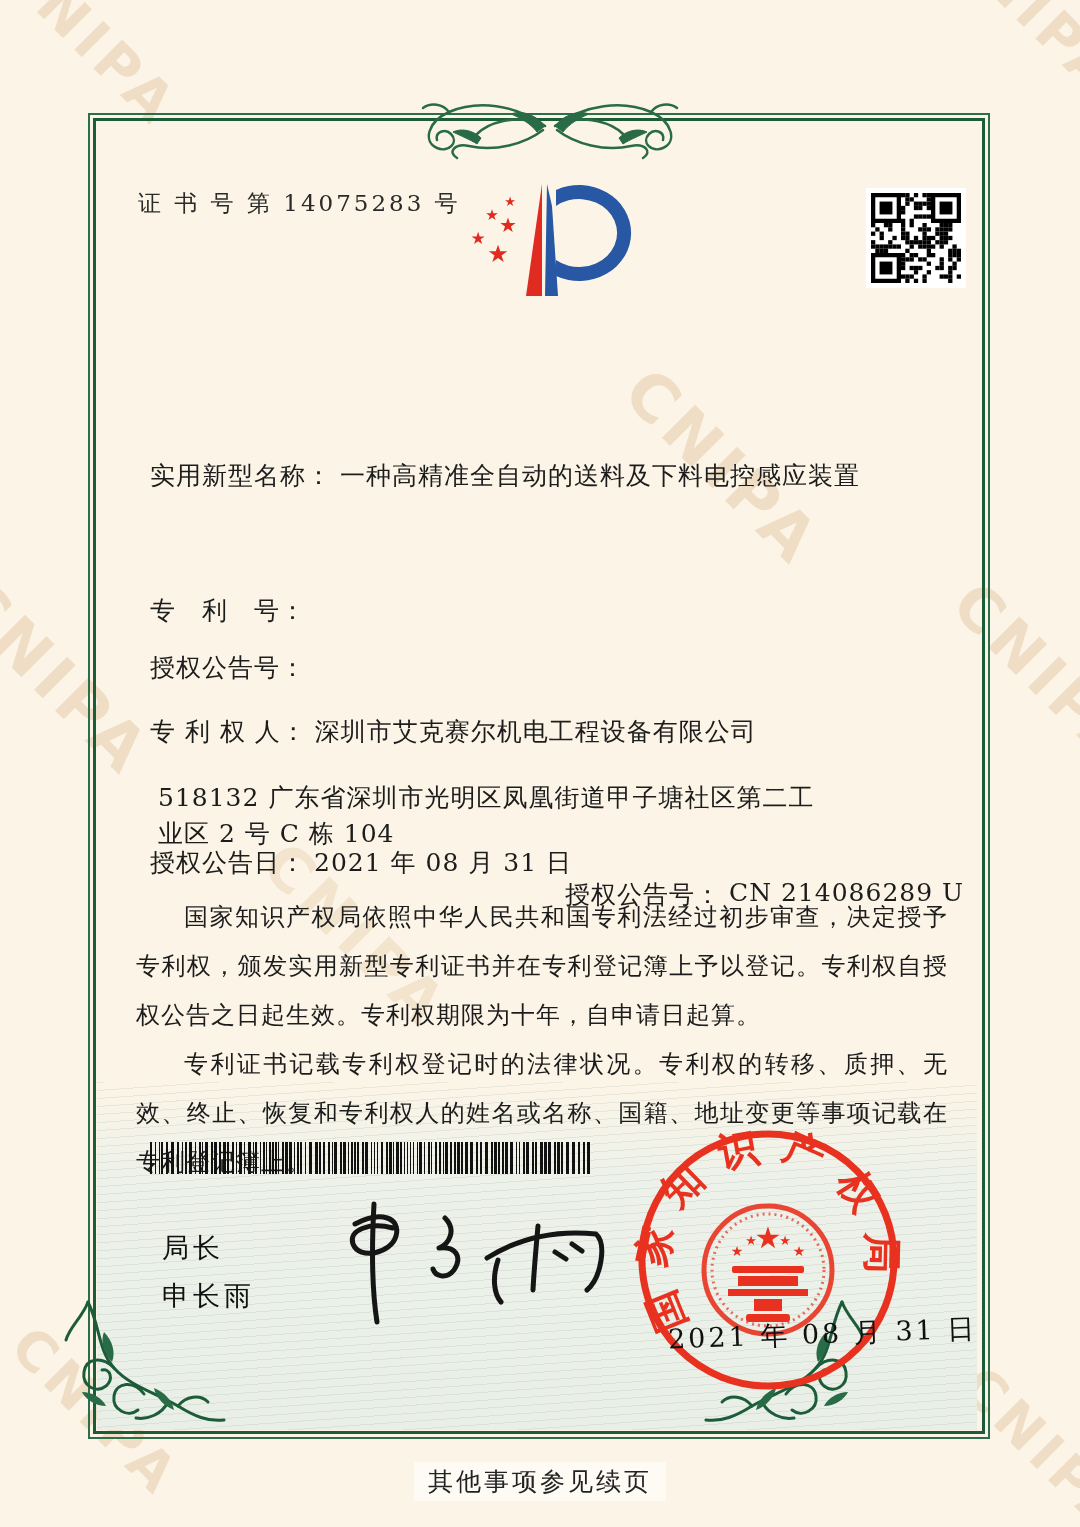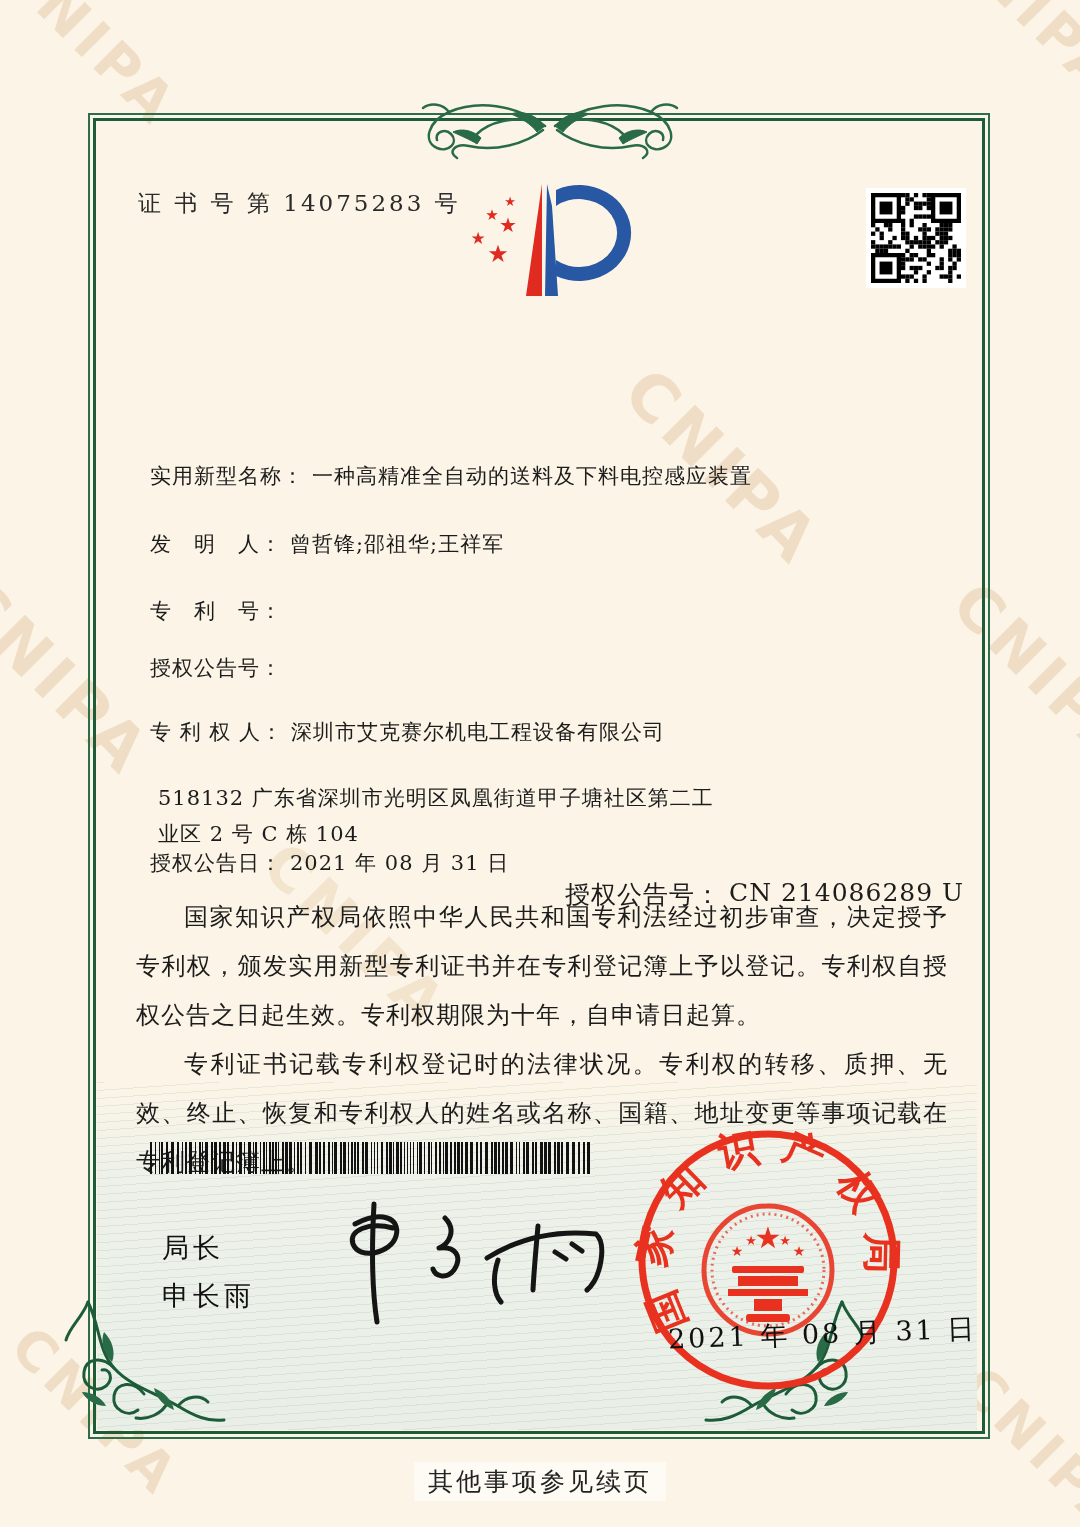--- a/index.html
+++ b/index.html
@@ -25,21 +25,21 @@
 
   .cert-no{position:absolute;left:138px;top:188px;font-size:23px;color:#2a2a2a;letter-spacing:3px;}
 
   .logo{position:absolute;left:448px;top:176px;}
   .qr{position:absolute;left:866px;top:188px;width:90px;height:90px;background:#fff;padding:5px;}
   .qr svg{display:block;}
 
   .title{position:absolute;left:90px;top:328px;width:898px;text-align:center;
       font-size:47px;font-weight:bold;color:#111;letter-spacing:10px;}
 
-  .field-row{position:absolute;left:150px;display:flex;font-size:21px;color:#1c1c1c;letter-spacing:1px;line-height:36px;}
+  .field-row{position:absolute;left:150px;display:flex;font-size:25px;color:#1c1c1c;letter-spacing:1px;line-height:36px;}
   .field-label{flex:none;}
   .field-value{margin-left:8px;}
   .grant-row2{position:absolute;left:565px;display:flex;font-size:25px;color:#1c1c1c;letter-spacing:1px;}
 
   .body-text{position:absolute;left:136px;top:893px;width:812px;}
   .body-text p{margin:0;font-size:24px;line-height:49px;color:#1c1c1c;
       text-align:justify;text-indent:2em;letter-spacing:1px;}
 
   .barcode{position:absolute;left:150px;top:1142px;width:445px;height:32px;display:flex;align-items:stretch;}
   .barcode div{height:100%;}
@@ -301,24 +301,20 @@
         <rect x="12" y="20" width="1" height="1" fill="#000"></rect>
         <rect x="18" y="20" width="1" height="1" fill="#000"></rect>
       </svg>
     </div>
 
 
   <div class="field-row" style="top:458px;">
     <span class="field-label">实用新型名称：</span>
     <span class="field-value">一种高精准全自动的送料及下料电控感应装置</span>
   </div>
-  <div class="field-row" style="top:526px;">
-    <span class="field-label">发　明　人：</span>
-    <span class="field-value">曾哲锋;邵祖华;王祥军</span>
-  </div>
   <div class="field-row" style="top:593px;">
     <span class="field-label">专　利　号：</span>
   </div>
   <div class="field-row" style="top:650px;">
     <span class="field-label">授权公告号：</span>
   </div>
   <div class="field-row" style="top:714px;">
     <span class="field-label">专 利 权 人：</span>
     <span class="field-value">深圳市艾克赛尔机电工程设备有限公司</span>
   </div>

